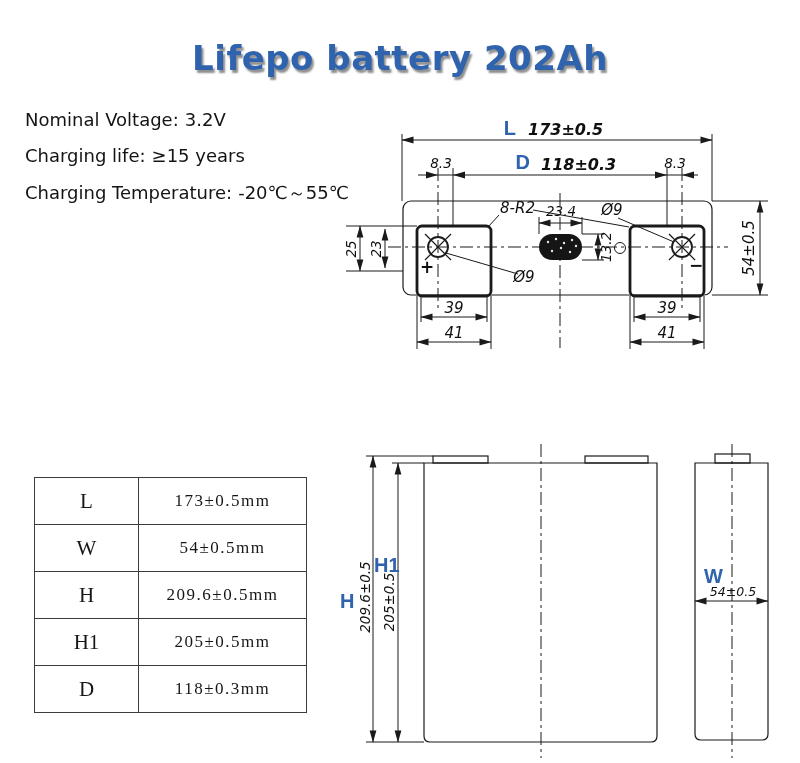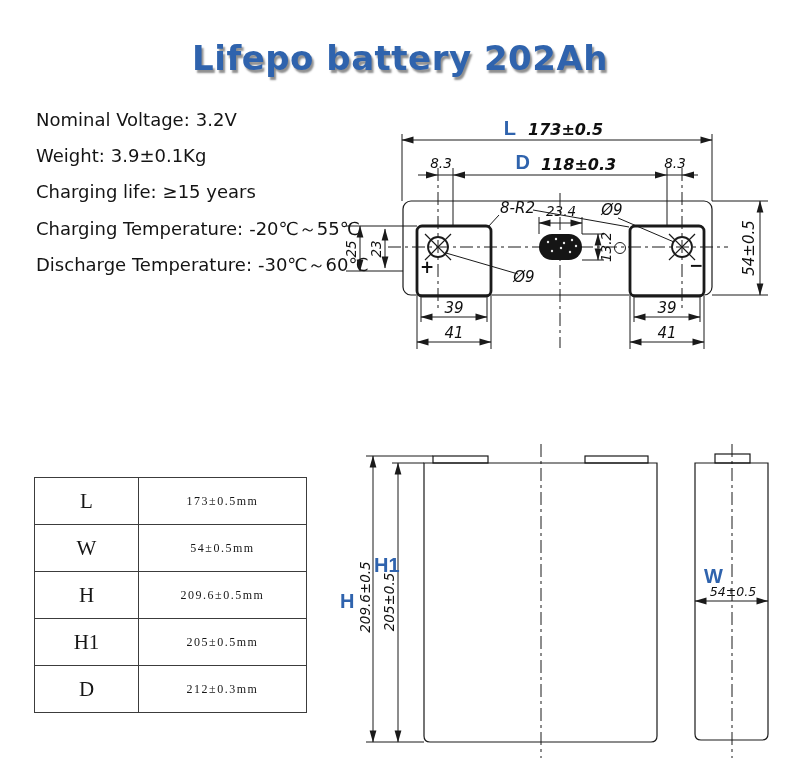--- a/index.html
+++ b/index.html
@@ -7,33 +7,33 @@
   html,body { background:#fff; }
   body {
     width:800px; height:763px; position:relative; overflow:hidden;
     font-family:"DejaVu Sans","Liberation Sans",sans-serif; color:#161616;
   }
   .page-title {
     position:absolute; top:38px; left:0; width:800px; text-align:center;
     font-size:34px; font-weight:bold; color:var(--accent);
     letter-spacing:0.5px; text-shadow:2px 3px 2px #8f8f8f;
   }
-  .specs { position:absolute; left:36px; top:109px; }
+  .specs { position:absolute; left:25px; top:109px; }
   .spec-row { height:36px; font-size:18px; color:#141414; white-space:nowrap; }
   .spec-row .val { margin-left:6px; }
   .dims-table {
     position:absolute; left:34px; top:477px; width:273px; height:236px;
     border-collapse:collapse; table-layout:fixed;
   }
   .dims-table td {
     border:1px solid #3c3c3c; text-align:center; vertical-align:middle;
     font-family:"Liberation Serif","DejaVu Serif",serif;
   }
   .dims-table td.param { width:104px; font-size:21px; }
-  .dims-table td.value { font-size:12px; letter-spacing:1.5px; }
+  .dims-table td.value { font-size:17px; letter-spacing:1.5px; }
   svg { position:absolute; }
   #topview  { left:330px; top:105px; }
   #frontside{ left:330px; top:440px; }
   .ln   { stroke:var(--line); stroke-width:1.2; fill:none; }
   .thin { stroke:var(--line); stroke-width:1;   fill:none; }
   .bold { stroke:var(--line); stroke-width:2.8; fill:none; }
   .cl   { stroke:var(--line); stroke-width:1; fill:none; stroke-dasharray:13 4 3 4; }
   .arr  { fill:var(--line); }
   text.hw  { font:italic 13.5px "DejaVu Sans",sans-serif; fill:#101010; }
   text.hwb { font:italic bold 16px "DejaVu Sans",sans-serif; fill:#101010; }
@@ -41,24 +41,22 @@
   text.blu { font:bold 20px "Liberation Sans",sans-serif; fill:var(--accent); }
   text.pol { font:bold 17px "DejaVu Sans",sans-serif; fill:#101010; }
 </style>
 </head>
 <body>
 
 <div class="page-title">Lifepo battery 202Ah</div>
 
 <div class="specs">
   <div class="spec-row"><span>Nominal Voltage:</span><span class="val">3.2V</span></div>
-  <div class="spec-row"><span>Weight:</span><span class="val">3.9±0.1Kg</span></div>
   <div class="spec-row"><span>Charging life:</span><span class="val">≥15 years</span></div>
   <div class="spec-row"><span>Charging Temperature:</span><span class="val">-20℃～55℃</span></div>
-  <div class="spec-row"><span>Discharge Temperature:</span><span class="val">-30℃～60℃</span></div>
 </div>
 
 <table class="dims-table">
   <tbody>
       <tr>
         <td class="param">L</td>
         <td class="value">173±0.5mm</td>
       </tr>
   <tr>
         <td class="param">W</td>
@@ -67,21 +65,21 @@
   <tr>
         <td class="param">H</td>
         <td class="value">209.6±0.5mm</td>
       </tr>
   <tr>
         <td class="param">H1</td>
         <td class="value">205±0.5mm</td>
       </tr>
   <tr>
         <td class="param">D</td>
-        <td class="value">212±0.3mm</td>
+        <td class="value">118±0.3mm</td>
       </tr>
 </tbody>
   </table>
 
 <svg id="topview" width="470" height="255" viewBox="0 0 470 255">
   <defs>
     <marker id="ar" markerWidth="14" markerHeight="10" refX="12.5" refY="5" orient="auto-start-reverse" markerUnits="userSpaceOnUse">
       <path d="M13,5 L1,1.6 L1,8.4 Z" fill="#1a1a1a"></path>
     </marker>
   </defs>

